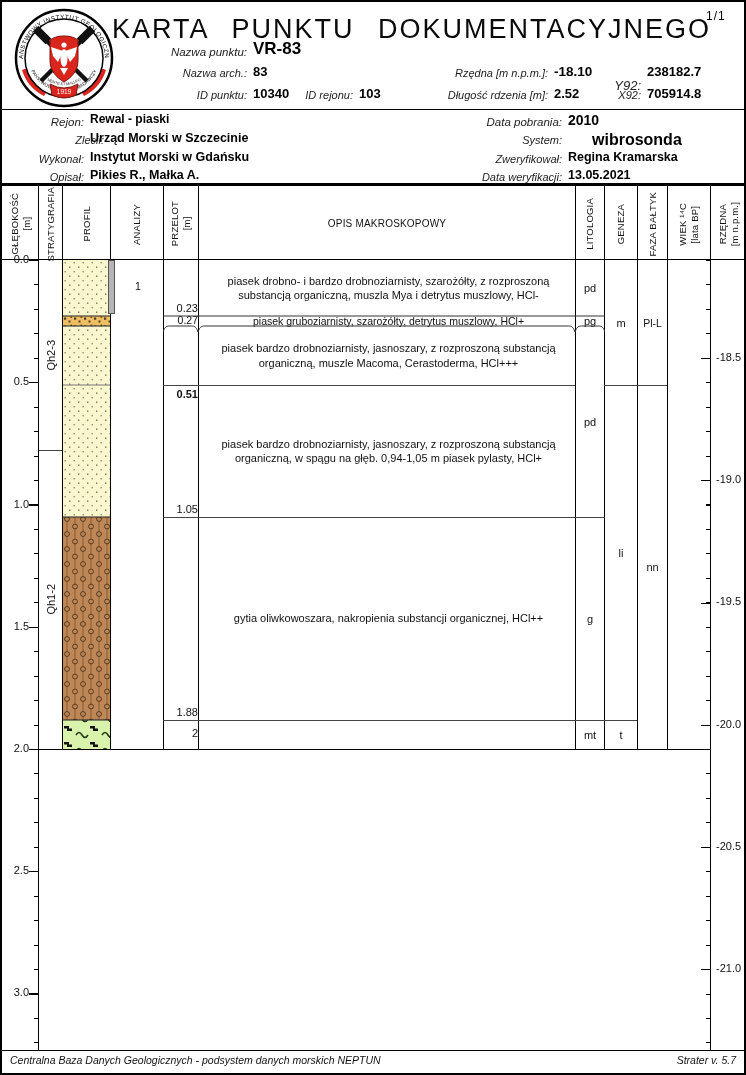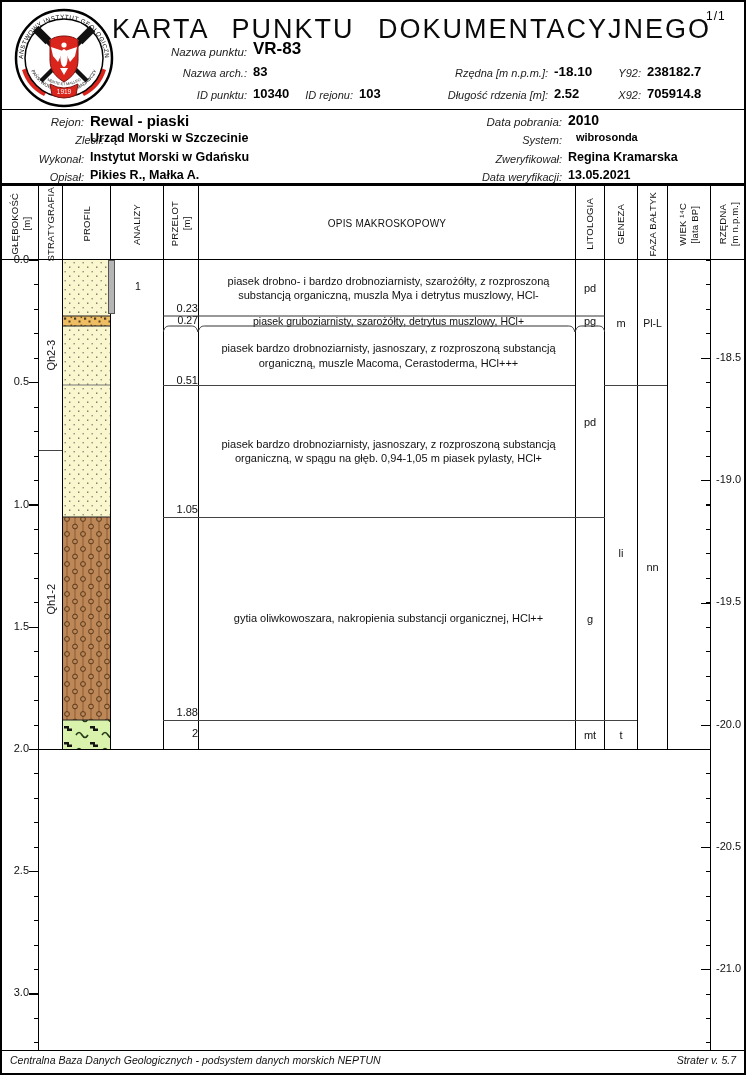--- a/index.html
+++ b/index.html
@@ -85,45 +85,45 @@
 
   <div class="lbl" style="left:280px;top:87px;width:71px;font-size:11px;">ID rejonu:</div>
   <div class="val" style="left:357px;top:84px;">103</div>
 
   <div class="lbl" style="left:390px;top:65px;width:156px;font-size:11px;">Rzędna [m n.p.m.]:</div>
   <div class="val" style="left:552px;top:62px;font-size:13.5px;">-18.10</div>
 
   <div class="lbl" style="left:390px;top:87px;width:156px;font-size:11px;">Długość rdzenia [m]:</div>
   <div class="val" style="left:552px;top:84px;">2.52</div>
 
-  <div class="lbl" style="left:585px;top:65px;width:54px;font-size:11px;">Y92:</div>
+  <div class="lbl" style="left:585px;top:76px;width:54px;font-size:13px;">Y92:</div>
   <div class="val" style="left:645px;top:62px;">238182.7</div>
 
   <div class="lbl" style="left:585px;top:87px;width:54px;font-size:11px;">X92:</div>
   <div class="val" style="left:645px;top:84px;">705914.8</div>
 
   <div class="hline" style="left:0;top:107px;width:742px;"></div>
 
   <div class="lbl" style="left:0;top:114px;width:82px;">Rejon:</div>
-  <div class="val" style="left:88px;top:110px;font-size:15px;">Rewal - piaski</div>
+  <div class="val" style="left:88px;top:110px;font-size:12px;">Rewal - piaski</div>
 
   <div class="lbl" style="left:0;top:132px;width:82px;font-size:11px;margin-left:20px;">Zlecił:</div>
   <div class="val" style="left:88px;top:129px;font-size:12.5px;">Urząd Morski w Szczecinie</div>
 
   <div class="lbl" style="left:0;top:151px;width:82px;font-size:11px;">Wykonał:</div>
   <div class="val" style="left:88px;top:148px;font-size:12.5px;">Instytut Morski w Gdańsku</div>
 
   <div class="lbl" style="left:0;top:169px;width:82px;font-size:11px;">Opisał:</div>
   <div class="val" style="left:88px;top:166px;font-size:12.5px;">Pikies R., Małka A.</div>
 
   <div class="lbl" style="left:420px;top:114px;width:140px;">Data pobrania:</div>
   <div class="val" style="left:566px;top:110px;font-size:14px;">2010</div>
 
   <div class="lbl" style="left:420px;top:132px;width:140px;font-size:11px;">System:</div>
-  <div class="val" style="left:574px;top:129px;font-size:11px;">wibrosonda</div>
+  <div class="val" style="left:590px;top:129px;font-size:16px;">wibrosonda</div>
 
   <div class="lbl" style="left:420px;top:151px;width:140px;font-size:11px;">Zweryfikował:</div>
   <div class="val" style="left:566px;top:148px;font-size:12.5px;">Regina Kramarska</div>
 
   <div class="lbl" style="left:420px;top:169px;width:140px;font-size:11px;">Data weryfikacji:</div>
   <div class="val" style="left:566px;top:166px;font-size:12.5px;">13.05.2021</div>
 
   <div class="abs" style="left:0;top:181px;width:742px;height:3px;background:#000;"></div>
   <div class="hline" style="left:0;top:257px;width:742px;"></div>
 
@@ -243,21 +243,21 @@
     <line x1="0" y1="125" x2="47" y2="125" stroke="#777" stroke-width="1"></line>
     <line x1="0" y1="257" x2="47" y2="257" stroke="#222" stroke-width="1"></line>
     <line x1="0" y1="460" x2="47" y2="460" stroke="#222" stroke-width="1"></line>
   </svg>
 
   <div class="abs" style="left:106px;top:258px;width:7px;height:54px;background:#b5b5b5;border:1px solid #555;box-sizing:border-box;z-index:4;"></div>
   <div class="cell" style="left:113px;top:276px;width:46px;height:16px;font-size:10.5px;">1</div>
 
   <div class="przel" style="top:300px;">0.23</div>
   <div class="przel" style="top:313px;line-height:10px;font-size:10.5px;">0.27</div>
-  <div class="przel" style="top:372px;">0.51</div>
+  <div class="przel" style="top:386px;font-weight:bold;">0.51</div>
   <div class="przel" style="top:501px;">1.05</div>
   <div class="przel" style="top:704px;">1.88</div>
   <div class="przel" style="top:725px;">2</div>
 
   <div class="opis" style="top:258px;height:56px;">piasek drobno- i bardzo drobnoziarnisty, szarożółty, z rozproszoną substancją organiczną, muszla Mya i detrytus muszlowy, HCl-</div>
   <div class="opis" style="top:314px;height:10px;font-size:10.5px;line-height:10px;white-space:nowrap;">piasek gruboziarnisty, szarożółty, detrytus muszlowy, HCl+</div>
   <div class="opis" style="top:324px;height:59px;">piasek bardzo drobnoziarnisty, jasnoszary, z rozproszoną substancją organiczną, muszle Macoma, Cerastoderma, HCl+++</div>
   <div class="opis" style="top:383px;height:132px;">piasek bardzo drobnoziarnisty, jasnoszary, z rozproszoną substancją organiczną, w spągu na głęb. 0,94-1,05 m piasek pylasty, HCl+</div>
   <div class="opis" style="top:515px;height:203px;">gytia oliwkowoszara, nakropienia substancji organicznej, HCl++</div>
 

